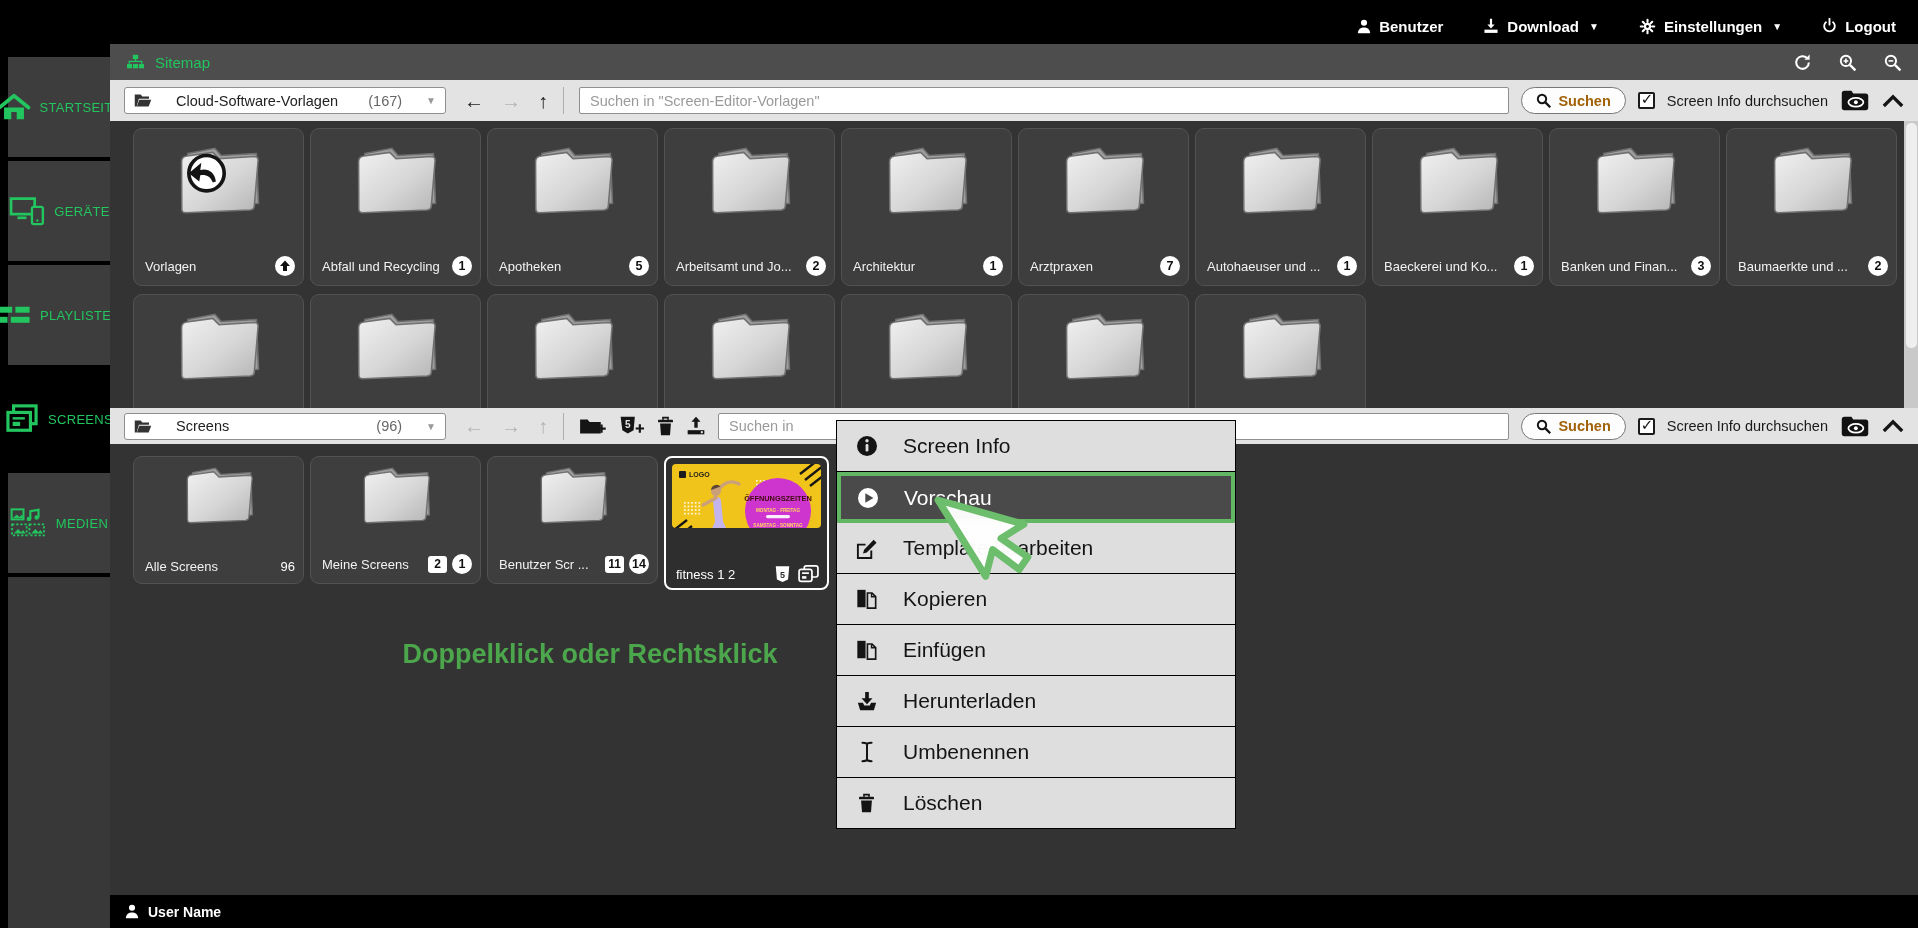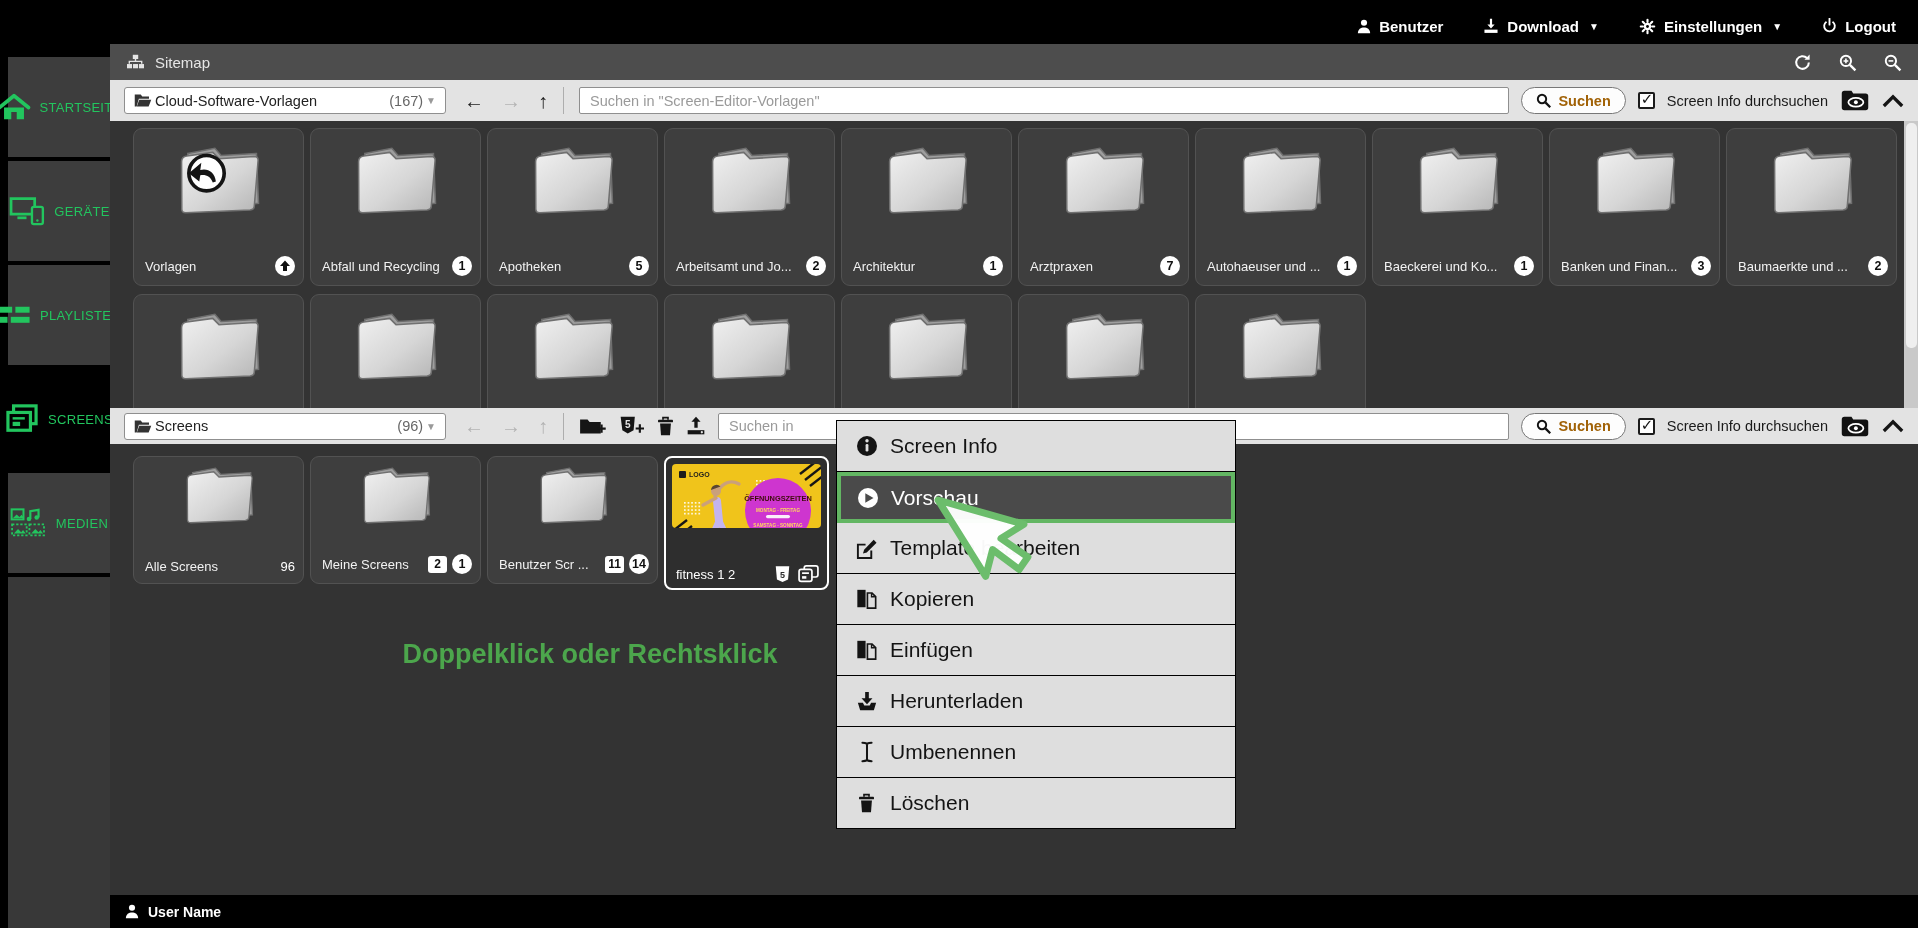--- a/index.html
+++ b/index.html
@@ -20,31 +20,31 @@
            padding:13px 0 0 8px;gap:4px;background:#000}
   .side-item{height:100px;background:#3d3d3d;color:#22c55e;display:flex;flex-direction:row;align-items:center;
              justify-content:center;gap:9px;font-size:13px;letter-spacing:.3px;cursor:pointer;flex:none}
   .side-item .bgfill{fill:#3d3d3d}
   .side-item.active{background:#000}
   .side-item.active .bgfill{fill:#000}
   .side-filler{flex:1;background:#383838}
 
   
   .main{position:absolute;left:110px;top:44px;width:1808px;height:884px;background:#333}
-  .sitemap-bar{position:absolute;left:0;top:0;width:100%;height:36px;background:#4d4d4d;color:#e5e5e5;
+  .sitemap-bar{position:absolute;left:0;top:0;width:100%;height:36px;background:#4d4d4d;color:#22c55e;
                display:flex;align-items:center;gap:10px;padding:0 16px;font-size:15px}
   .sitemap-actions{margin-left:auto;display:flex;gap:26px;align-items:center;color:#fff}
   .sitemap-actions .icon{cursor:pointer}
 
   .toolbar{position:absolute;left:0;width:100%;background:#e3e3e3;display:flex;align-items:center;
            gap:12px;padding:0 14px}
   #toolbar-templates{top:36px;height:41px}
   #toolbar-screens{top:364px;height:36px}
   .select-box{width:322px;height:27px;background:#fff;border:1px solid #8f8f8f;border-radius:3px;flex:none;
-              display:flex;align-items:center;gap:3px;padding:0 9px;font-size:14.5px;color:#222;cursor:pointer}
+              display:flex;align-items:center;gap:24px;padding:0 9px;font-size:14.5px;color:#222;cursor:pointer}
   .select-count{margin-left:auto;color:#666}
   .select-caret{color:#999;font-size:10px}
   .nav-arrows{display:flex;gap:17px;align-items:center;font-size:20px;font-weight:800;margin-left:6px}
   .nav-arrow{cursor:pointer;line-height:1}
   .arrow-on{color:#1b1b1b}.arrow-off{color:#b3b3b3}
   .vsep{width:1px;height:27px;background:#aeaeae;margin:0 3px;flex:none}
   .tool-ic{color:#151515;cursor:pointer;display:flex;align-items:center;flex:none}
   .search-input{flex:1;height:27px;border:1px solid #8f8f8f;border-radius:2px;padding:0 10px;font-size:14.5px;
                 color:#333;font-family:inherit;background:#fff;outline:none;min-width:40px}
   .search-input::placeholder{color:#9a9a9a}
@@ -88,21 +88,21 @@
   .screen-label .spacer{flex:1}
   .hint{position:absolute;left:150px;top:195px;width:660px;text-align:center;color:#4ca64c;
         font-size:27px;font-weight:800}
 
   
   .bottombar{position:absolute;left:0;top:851px;width:100%;height:33px;background:#000;display:flex;
              align-items:center;gap:9px;padding:0 15px;color:#fff;font-size:14px;font-weight:700}
 
   
   .context-menu{position:absolute;left:836px;top:420px;width:400px;z-index:40;border:1px solid #000;border-bottom:none}
-  .menu-item{height:51px;background:#dedede;display:flex;align-items:center;gap:10px;padding:0 16px;
+  .menu-item{height:51px;background:#dedede;display:flex;align-items:center;gap:23px;padding:0 16px;
              font-size:21px;color:#141414;border-bottom:1px solid #000;cursor:pointer}
   .menu-item .icon{width:27px;justify-content:center;flex:none}
   .menu-item.highlighted{background:#4a4a4a;color:#fff;border:4px solid #63b663;padding-left:13px}
 
   .cursor{position:absolute;left:900px;top:494px;z-index:60;pointer-events:none}
 </style>
 </head>
 <body>
 
 <div id="app">

